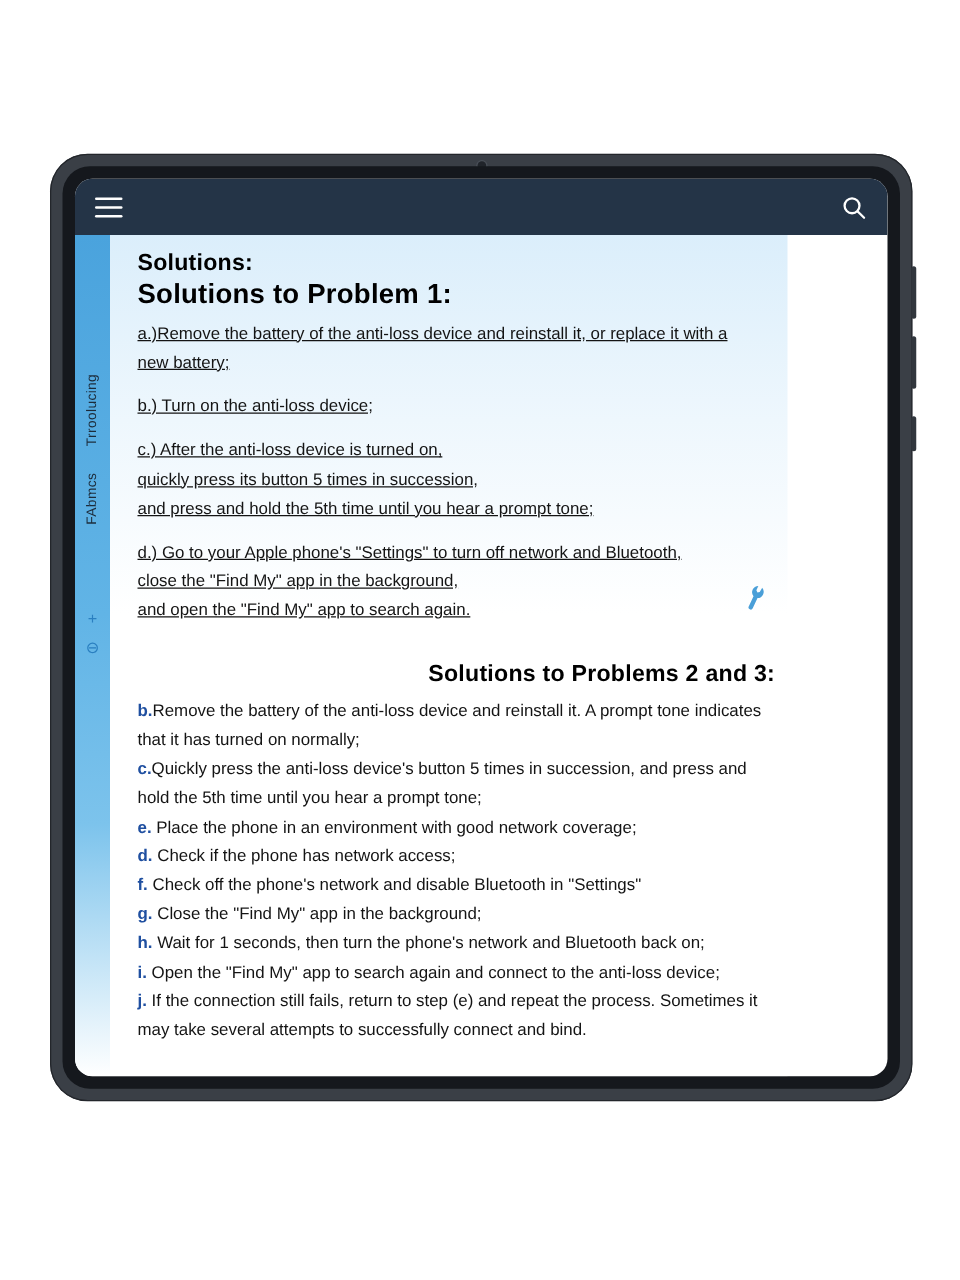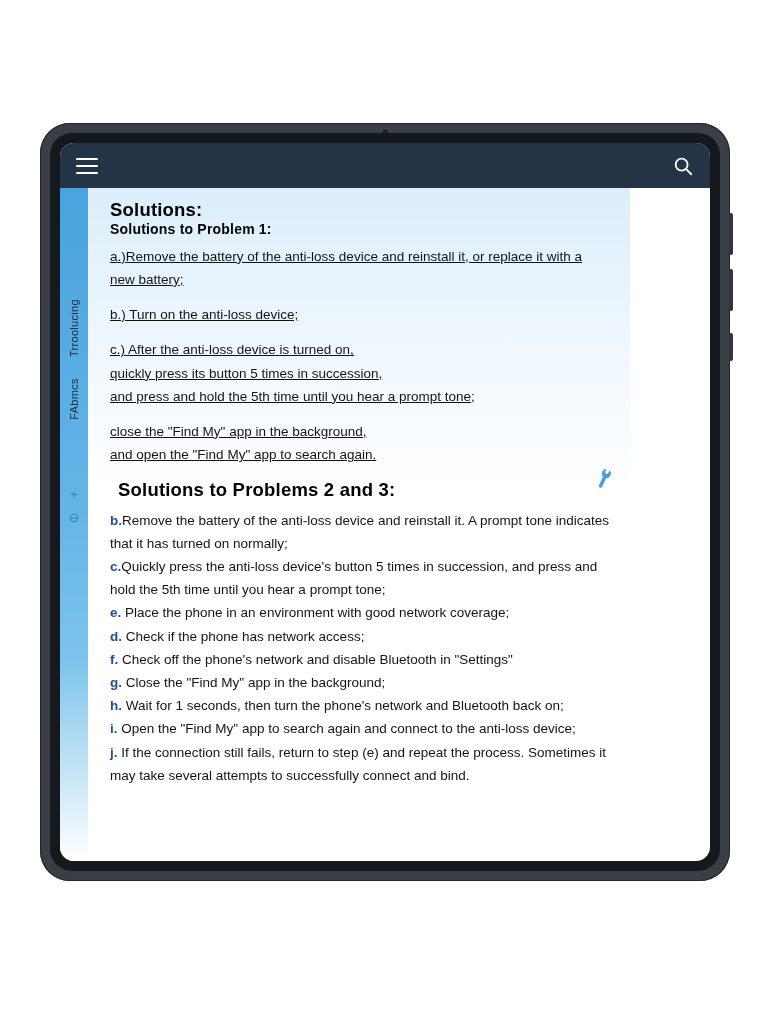--- a/index.html
+++ b/index.html
@@ -175,34 +175,35 @@
 
   h1.sol-title {
     font-size: 18.5px;
     font-weight: bold;
     margin: 0;
     line-height: 1.25;
     color: #000;
     letter-spacing: .2px;
   }
   h2.sol-sub {
-    font-size: 14px;
+    font-size: 22px;
     font-weight: bold;
     margin: 0 0 6px 0;
     line-height: 1.25;
     color: #000;
     letter-spacing: .2px;
   }
   h2.sol-sub2 {
     font-size: 18.5px;
     font-weight: bold;
-    margin: 12px 0 7px 8px;
+    margin: 27px 0 7px 8px;
     line-height: 1.25;
     color: #000;
     letter-spacing: .2px;
+    text-align: right;
   }
   p.para {
     margin: 0 0 12px 0;
     text-decoration: underline;
   }
   p.para.tight {
     margin-bottom: 0;
   }
   .list-row {
     margin: 0;
@@ -271,20 +272,21 @@
 
           <p class="para tight">a.)Remove the battery of the anti-loss device and reinstall it, or replace it with a</p>
           <p class="para"> new battery;</p>
 
           <p class="para">b.) Turn on the anti-loss device;</p>
 
           <p class="para tight">c.) After the anti-loss device is turned on,</p>
           <p class="para tight"> quickly press its button 5 times in succession,</p>
           <p class="para"> and press and hold the 5th time until you hear a prompt tone;</p>
 
+          <p class="para tight">d.) Go to your Apple phone's "Settings" to turn off network and Bluetooth,</p>
           <p class="para tight"> close the "Find My" app in the background,</p>
           <p class="para">and open the "Find My" app to search again.</p>
 
           <h2 class="sol-sub2">Solutions to Problems 2 and 3:</h2>
 
           <div>
             <p class="list-row">
               <span class="marker">b.</span><span>Remove the battery of the anti-loss device and reinstall it. A prompt tone indicates that it has turned on normally;</span>
             </p>
             <p class="list-row">

